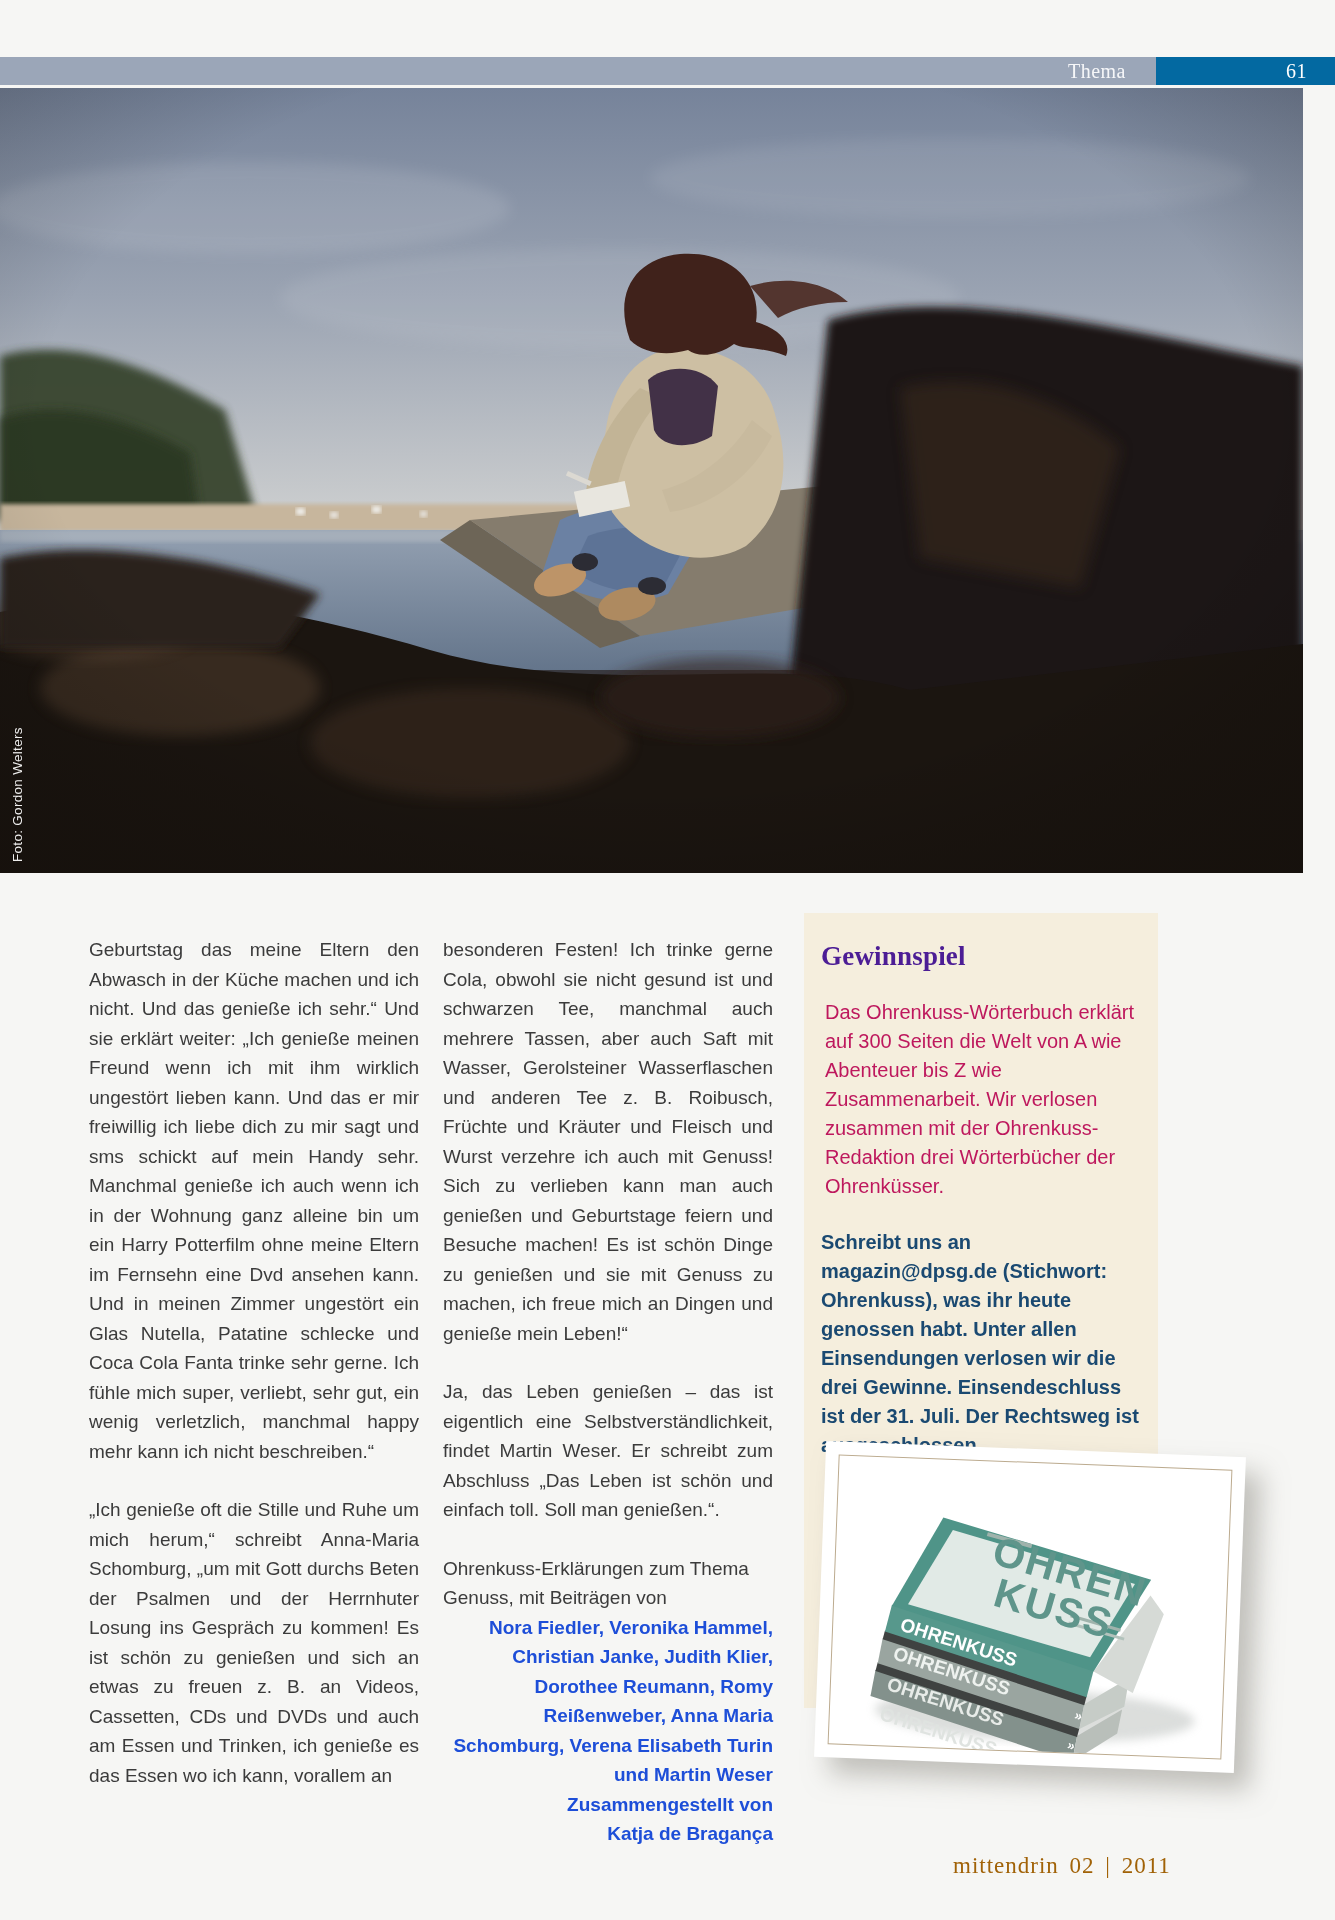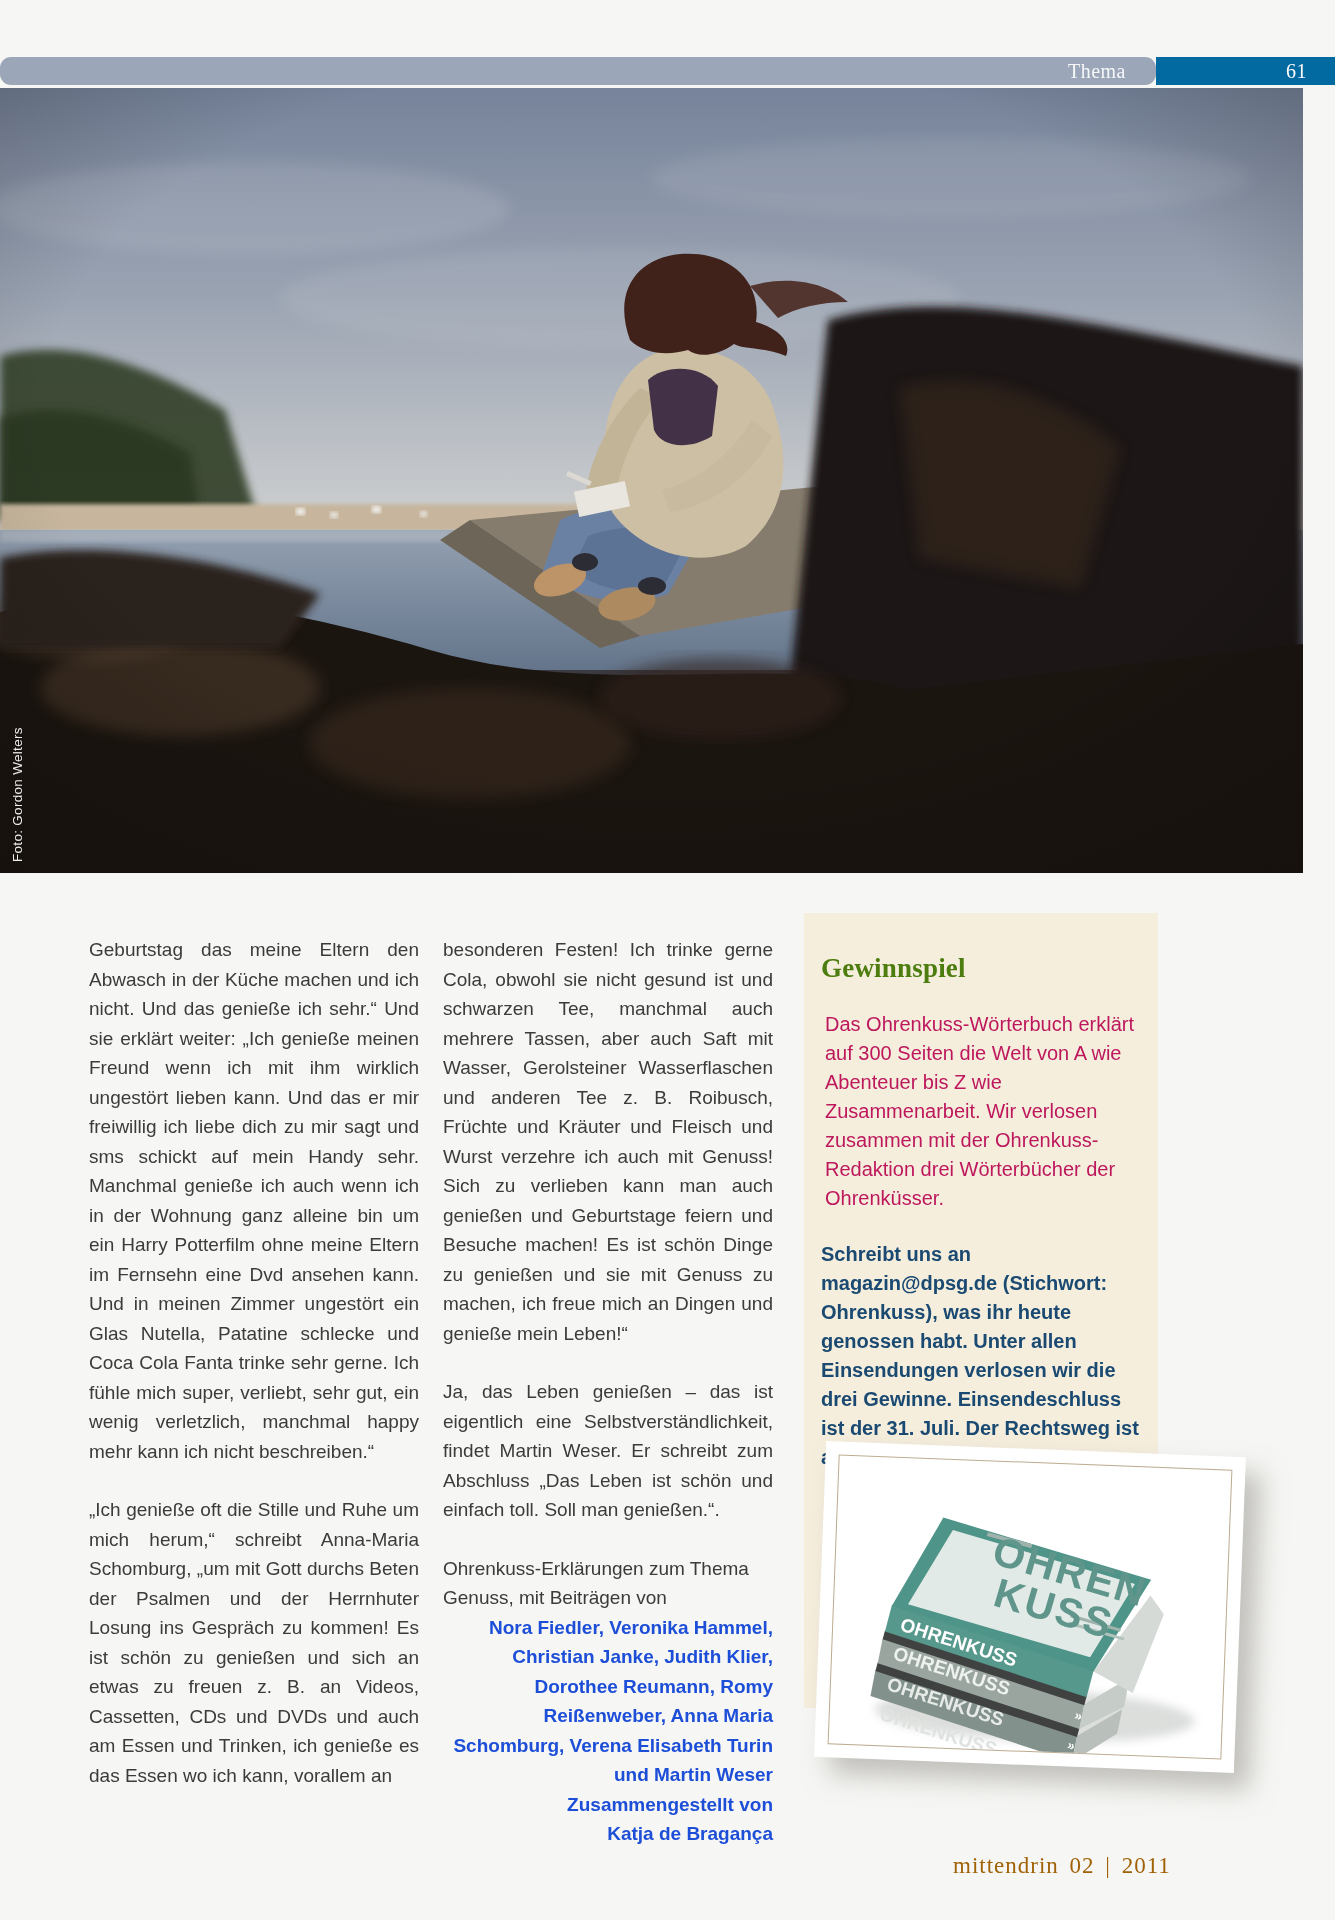--- a/index.html
+++ b/index.html
@@ -6,21 +6,21 @@
   body{
     width:1335px;height:1920px;position:relative;overflow:hidden;
     background:#f6f6f4;
     font-family:"Liberation Sans",sans-serif;
   }
   
   .header-bar{position:absolute;top:57px;left:0;width:1335px;height:28px;display:flex;}
   .header-bar .seg-gray{
     width:1156px;height:28px;background:#9ba6b8;color:#f6f7f9;
     font-family:"Liberation Serif",serif;font-size:20px;line-height:28px;
-    text-align:right;padding-right:30px;box-sizing:border-box;letter-spacing:.5px;border-radius:11px;
+    text-align:right;padding-right:30px;box-sizing:border-box;letter-spacing:.5px;
   }
   .header-bar .seg-navy{
     flex:1;height:28px;background:#0369a1;color:#ffffff;
     font-family:"Liberation Serif",serif;font-size:20px;line-height:28px;
     text-align:right;padding-right:28px;box-sizing:border-box;letter-spacing:.5px;
   }
   
   .photo{position:absolute;top:88px;left:0;width:1303px;height:785px;overflow:hidden;background:#3a3a40;}
   .photo svg{display:block;}
   .photo-credit{
@@ -43,22 +43,22 @@
   .col-2{left:443px;}
   .col p{margin:0 0 29px 0;text-align:justify;}
   .col .no-just{text-align:left;margin-bottom:0;}
   .names{color:#1d4ed8;font-weight:bold;text-align:right;}
   
   .gbox{
     position:absolute;left:804px;top:913px;width:354px;height:795px;
     background:#f5eedd;box-sizing:border-box;padding:24px 16px 0 17px;
   }
   .gbox h2{
-    margin:16px 0 26px 0;font-family:"Liberation Serif",serif;
-    font-size:27px;font-weight:bold;color:#4d7c0f;letter-spacing:.2px;
+    margin:4px 0 26px 0;font-family:"Liberation Serif",serif;
+    font-size:27px;font-weight:bold;color:#4c1d95;letter-spacing:.2px;
   }
   .gbox .g-intro{color:#be185d;font-size:20px;line-height:29px;margin:0 0 27px 4px;}
   .gbox .g-cta{color:#1a4971;font-size:20px;line-height:29px;font-weight:bold;margin:0;}
   
   .book-card{
     position:absolute;left:820px;top:1449px;width:420px;height:316px;
     background:#ffffff;transform:rotate(2.2deg);
     box-shadow:16px 16px 26px rgba(140,138,130,.5);
   }
   .book-card .frame{position:absolute;inset:13px;border:1px solid #bcab8f;}

